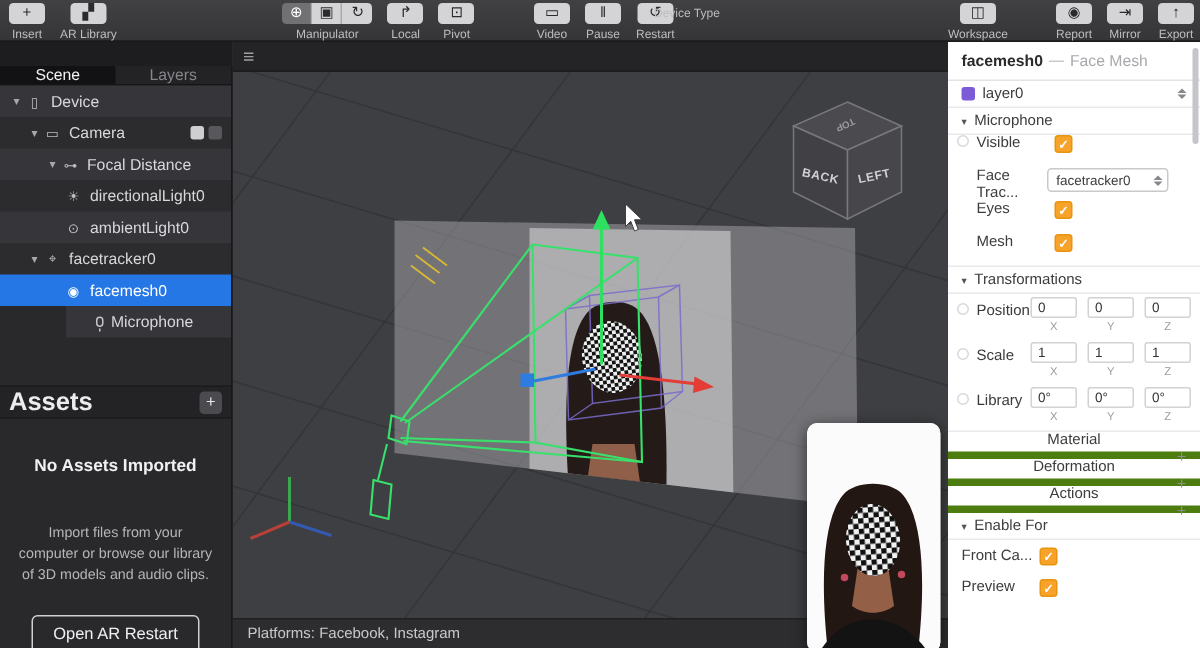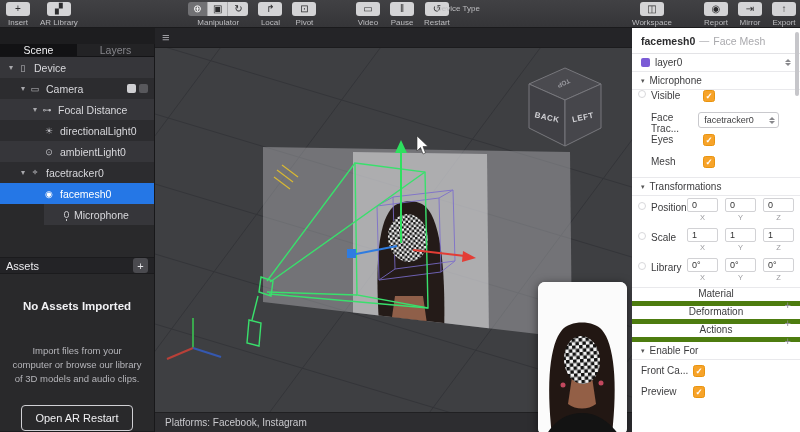--- a/index.html
+++ b/index.html
@@ -43,21 +43,21 @@
   .trow.selected .ticon, .trow.selected .dis { color:#fff; }
   .d1 { padding-left:18px; } .d2 { padding-left:30px; } .d3 { padding-left:42px; }
   .badges { margin-left:auto; margin-right:6px; display:flex; gap:3px; }
   .badge { width:9px; height:9px; border-radius:2px; }
   .badge.lt { background:#cfcfd2; } .badge.dk { background:#58585c; }
   .mic-ic { width:5px; height:7px; border:1px solid #c5c5c9; border-radius:3px; position:relative;
     display:inline-block; margin:0 5px 0 4px; }
   .mic-ic::after { content:""; position:absolute; left:1px; top:7px; width:1px; height:2px; background:#c5c5c9; }
   .assets-hd { margin-top:32px; height:24px; background:#232326; border-top:1px solid #1b1b1d;
     border-bottom:1px solid #1b1b1d; display:flex; align-items:center; padding:0 6px; }
-  .assets-hd .t { font-size:11px; color:#ececf0; font-weight:normal; }
+  .assets-hd .t { font-size:17px; color:#ececf0; font-weight:bold; }
   .plusbtn { margin-left:auto; width:15px; height:15px; background:#4a4a4f; border-radius:3px;
     color:#e6e6ea; font-size:11px; display:flex; align-items:center; justify-content:center; }
   .empty { text-align:center; padding:26px 12px 0; }
   .empty .t1 { font-size:11.5px; font-weight:bold; color:#f1f1f4; margin-bottom:32px; }
   .empty .t2 { font-size:9.5px; color:#b5b5ba; line-height:1.45; margin-bottom:20px; }
   .openbtn { display:inline-block; border:1px solid #d0d0d4; border-radius:4px; padding:6px 13px;
     font-size:11px; color:#f0f0f3; background:transparent; }
   .searchbar { margin-top:auto; height:30px; background:#28282a; border-top:1px solid #1c1c1e;
     display:flex; align-items:center; padding:0 8px;justify-content:center; }
   .searchfield { flex:1; height:18px; background:#1f1f21; border:1px solid #3d3d41; border-radius:3px;

